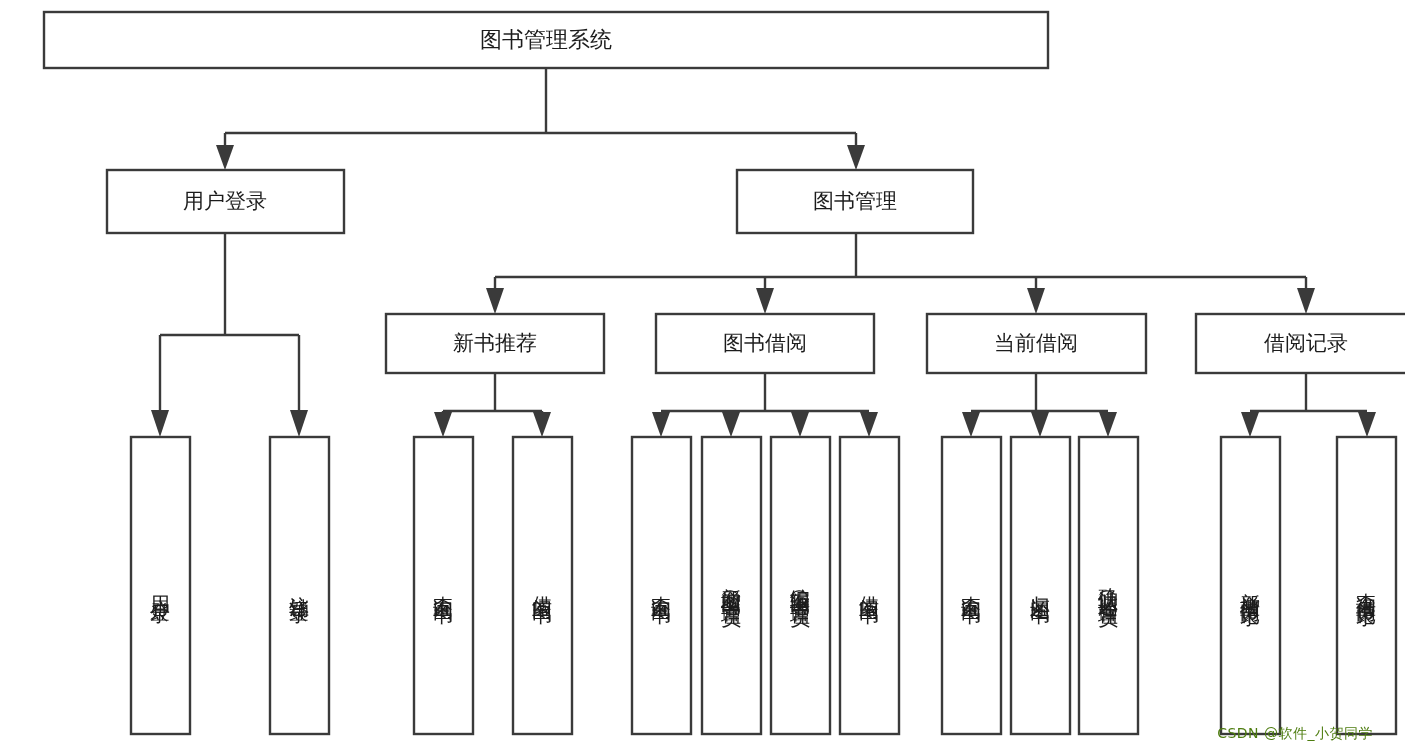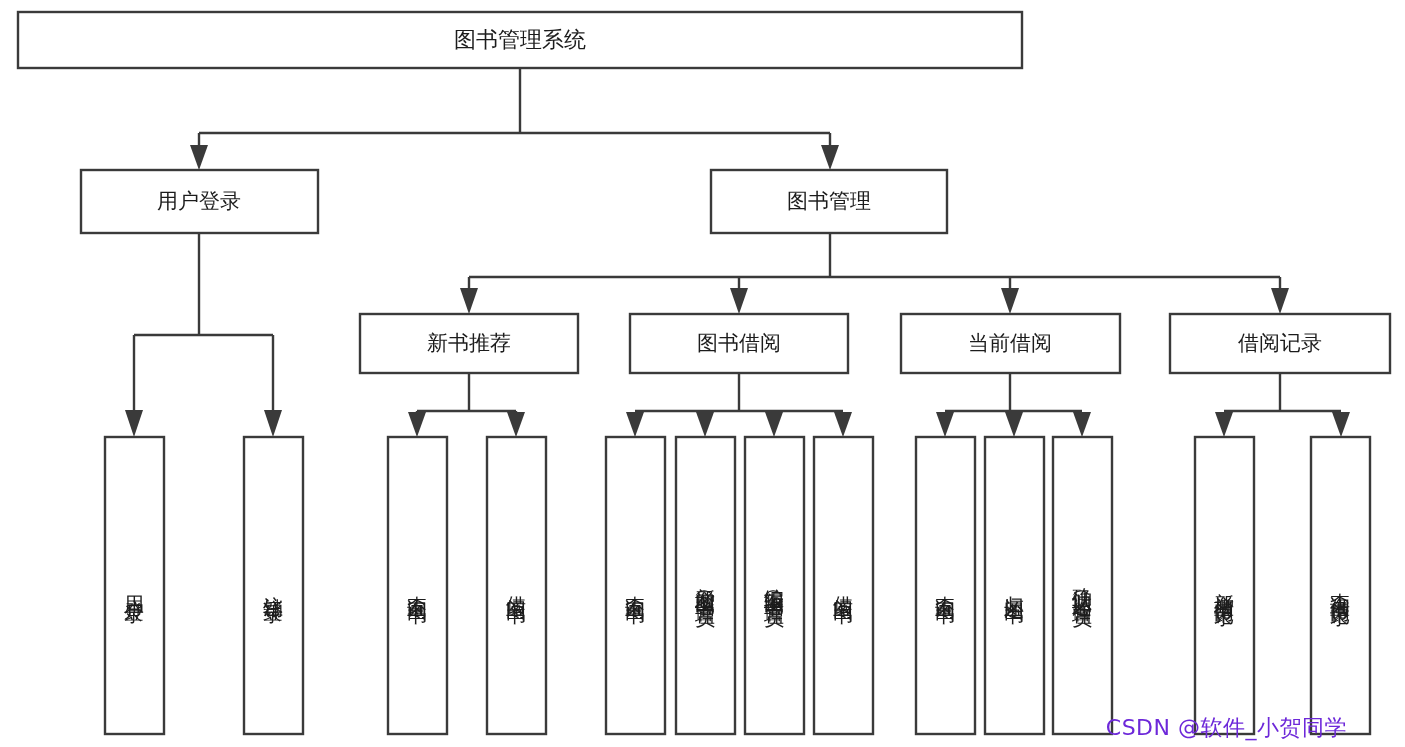--- a/index.html
+++ b/index.html
@@ -10,20 +10,21 @@
   body {
     width: 1405px;
     height: 747px;
     font-family: "DejaVu Sans", "Liberation Sans", sans-serif;
     overflow: hidden;
   }
   #diagram-root {
     position: relative;
     width: 1355px;
     height: 747px;
+    margin-left: 26px;
   }
   svg.diagram-canvas {
     position: absolute;
     top: 0;
     left: 0;
     width: 1405px;
     height: 747px;
     display: block;
   }
   .node-box {
@@ -64,22 +65,22 @@
     line-height: 1;
     letter-spacing: 3px;
     color: #1c1c1c;
     pointer-events: none;
   }
   .watermark {
     position: absolute;
     right: 8px;
     bottom: 4px;
     font-family: "DejaVu Sans", "Liberation Sans", sans-serif;
-    font-size: 22px;
-    color: #6d28d9;
+    font-size: 14px;
+    color: #4d7c0f;
     white-space: nowrap;
     letter-spacing: 0.5px;
   }
 </style>
 </head>
 <body>
 
 <div id="diagram-root">
 
   <svg class="diagram-canvas" viewBox="0 0 1405 747" xmlns="http://www.w3.org/2000/svg">

